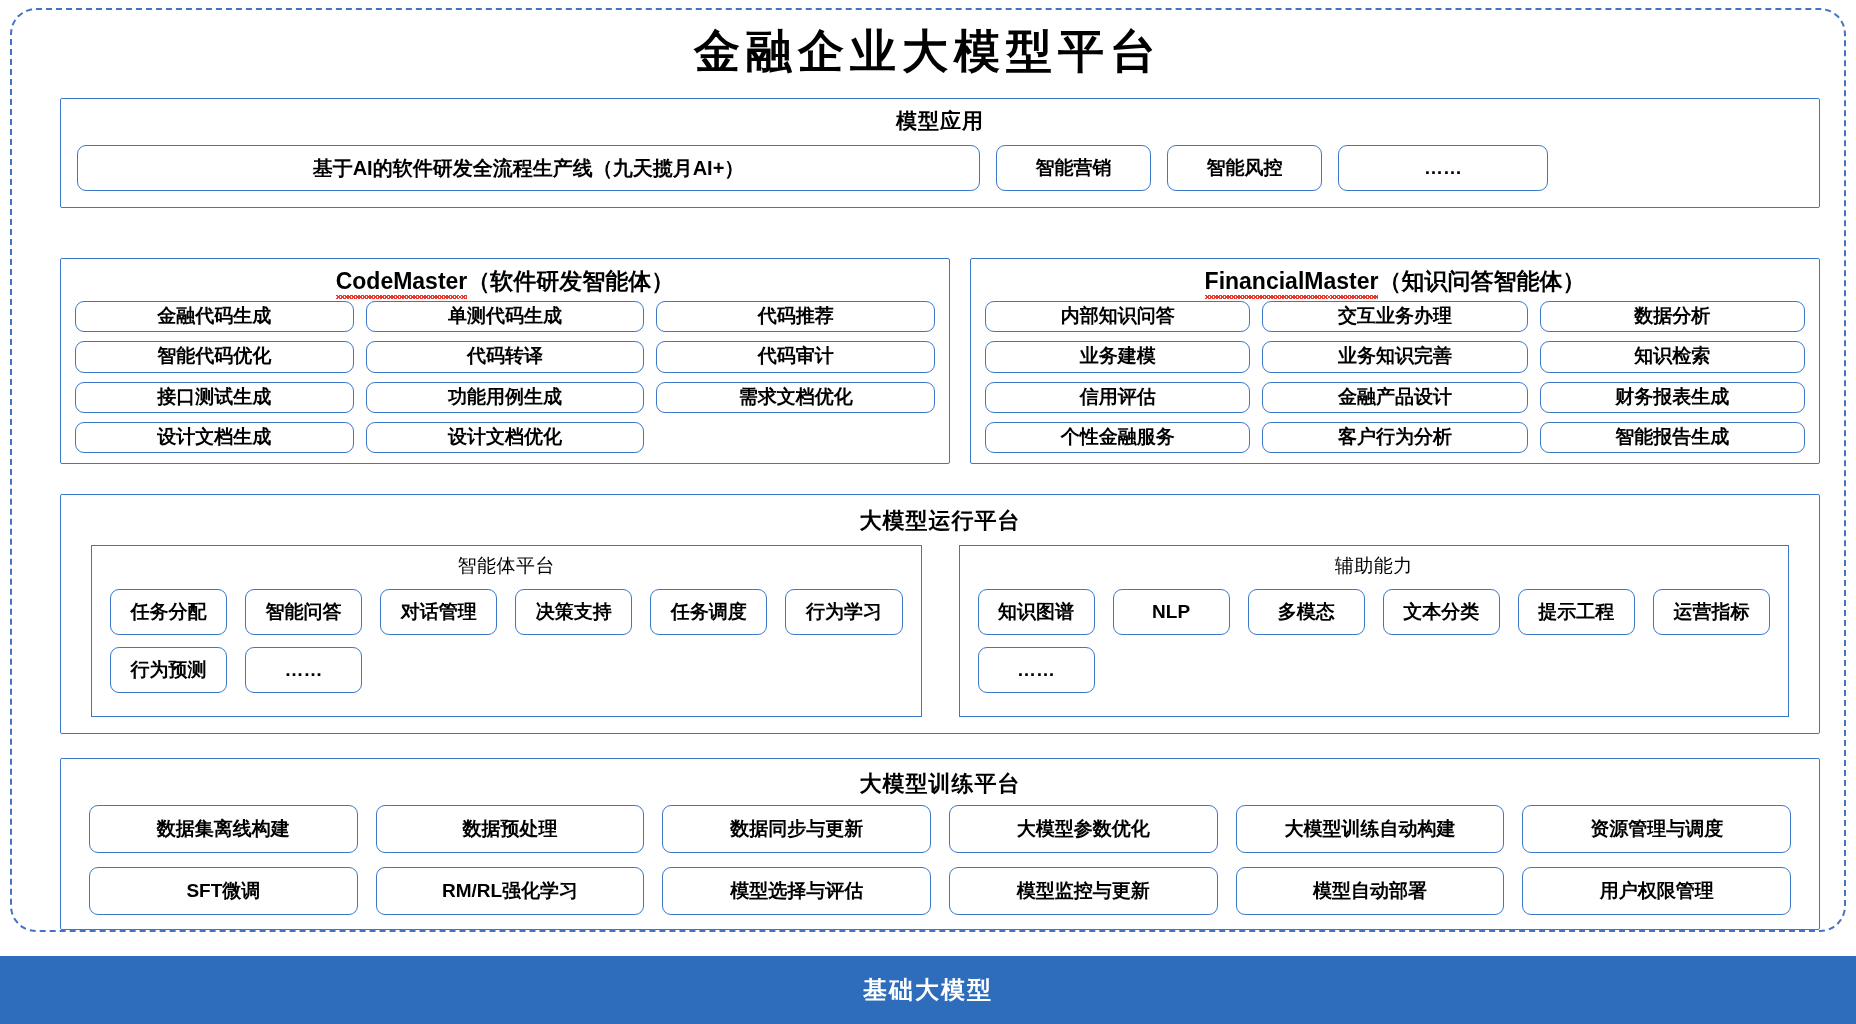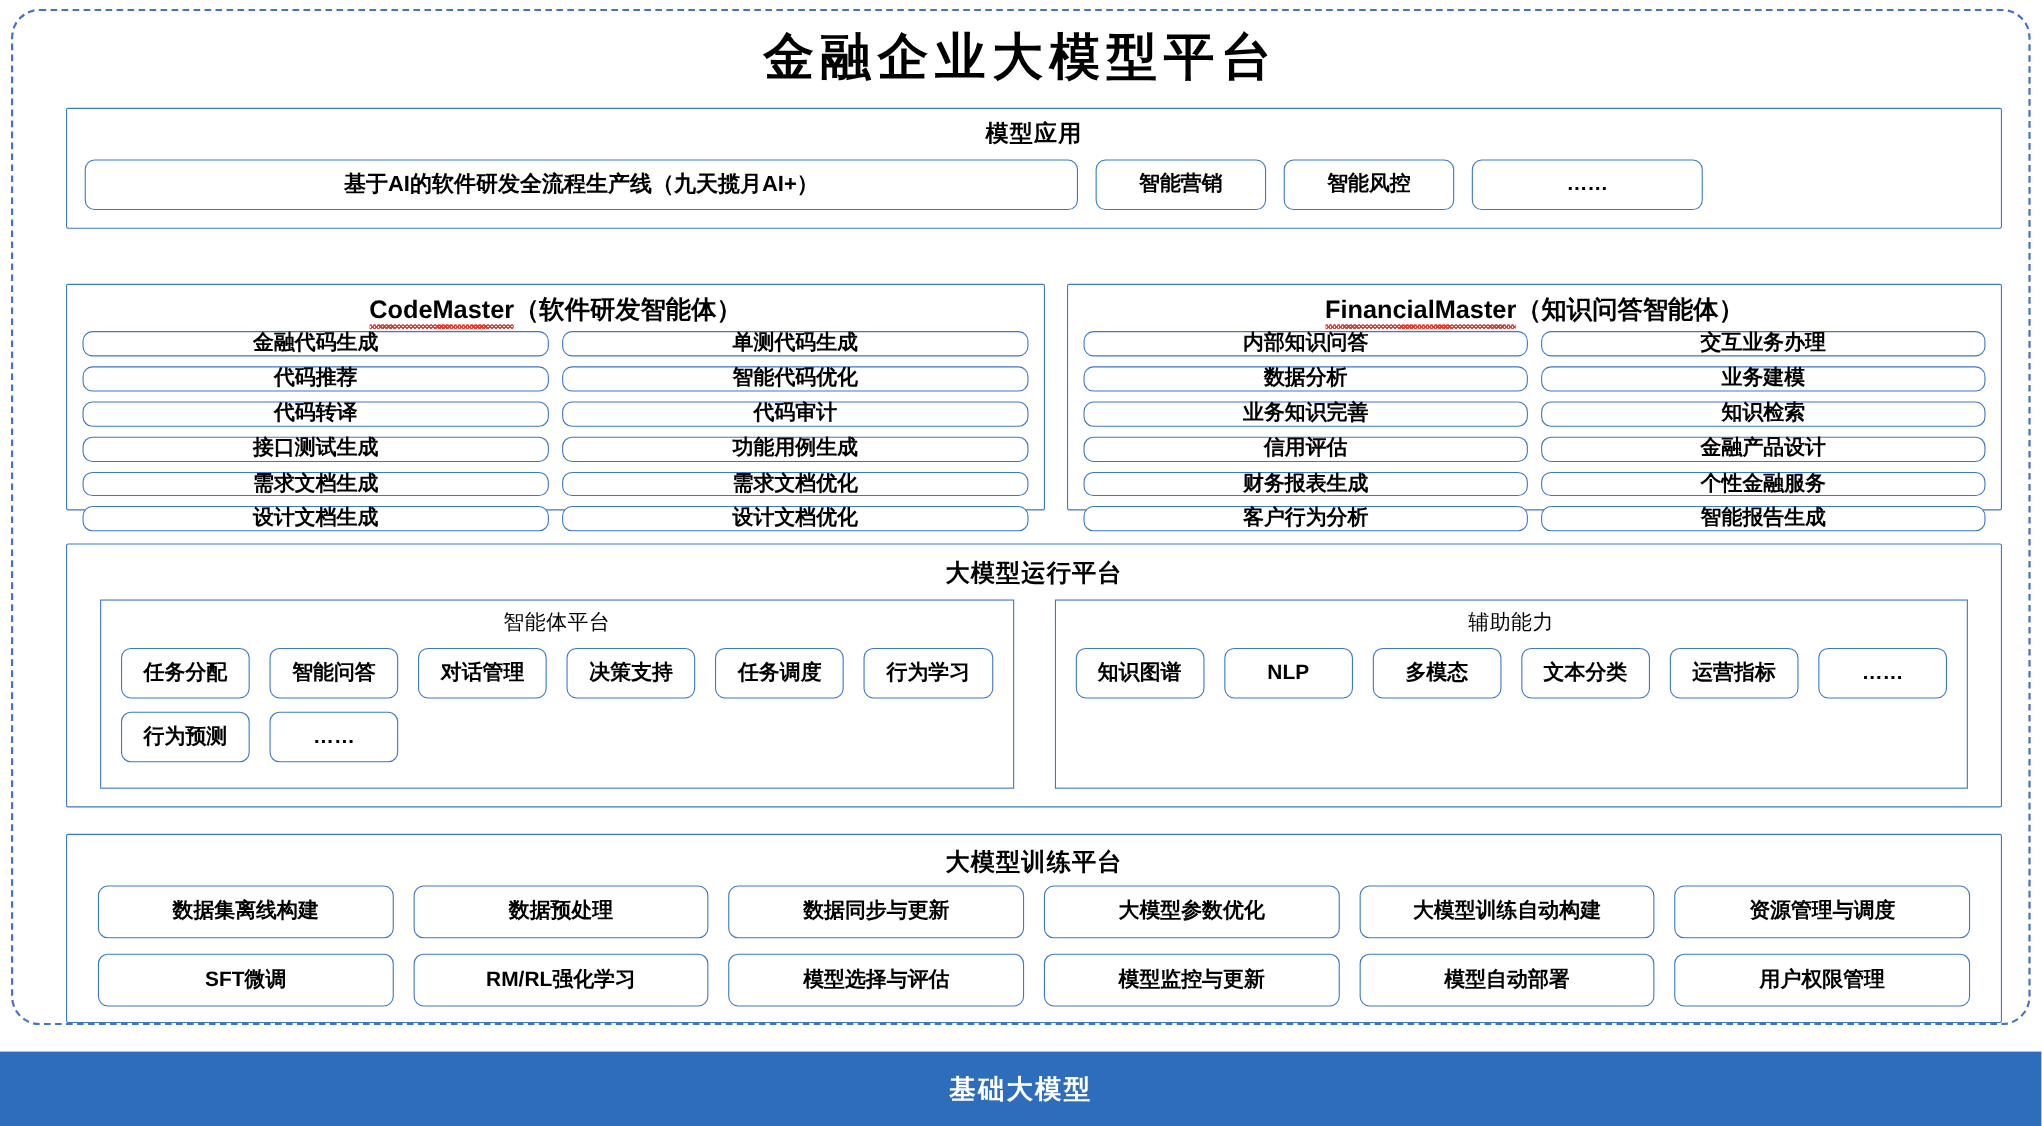--- a/index.html
+++ b/index.html
@@ -147,21 +147,21 @@
   #panel-app .pill-dots { flex: 0 0 210px; height: 46px; }
 
   
   #panel-code     { left: 48px;  top: 248px; width: 890px; height: 206px; }
   #panel-finance  { left: 958px; top: 248px; width: 850px; height: 206px; }
 
   .agent-grid {
     position: absolute;
     left: 14px; right: 14px; top: 42px; bottom: 10px;
     display: grid;
-    grid-template-columns: repeat(2, 1fr);
+    grid-template-columns: repeat(3, 1fr);
     grid-auto-rows: 1fr;
     gap: 9px 12px;
   }
   .agent-grid .pill { height: 100%; font-size: 19px; }
 
   #panel-code .agent-title    { margin-top: 7px; }
   #panel-finance .agent-title { margin-top: 7px; }
 
   
   #panel-runtime { left: 48px; top: 484px; width: 1760px; height: 240px; }
@@ -245,21 +245,20 @@
       </div>
       <div class="agent-grid">
         <div class="pill">金融代码生成</div>
         <div class="pill">单测代码生成</div>
         <div class="pill">代码推荐</div>
         <div class="pill">智能代码优化</div>
         <div class="pill">代码转译</div>
         <div class="pill">代码审计</div>
         <div class="pill">接口测试生成</div>
         <div class="pill">功能用例生成</div>
-        <div class="pill">需求文档生成</div>
         <div class="pill">需求文档优化</div>
         <div class="pill">设计文档生成</div>
         <div class="pill">设计文档优化</div>
       </div>
     </div>
 
     <div class="panel" id="panel-finance">
       <div class="agent-title">
         <span class="spell">FinancialMaster</span><span>（知识问答智能体）</span>
       </div>
@@ -297,20 +296,21 @@
           </div>
         </div>
 
         <div class="runtime-col">
           <div class="sub-panel-title">辅助能力</div>
           <div class="runtime-grid">
             <div class="pill">知识图谱</div>
             <div class="pill">NLP</div>
             <div class="pill">多模态</div>
             <div class="pill">文本分类</div>
+            <div class="pill">提示工程</div>
             <div class="pill">运营指标</div>
             <div class="pill">……</div>
           </div>
         </div>
 
       </div>
     </div>
 
     <div class="panel" id="panel-train">
       <div class="panel-title lg">大模型训练平台</div>

